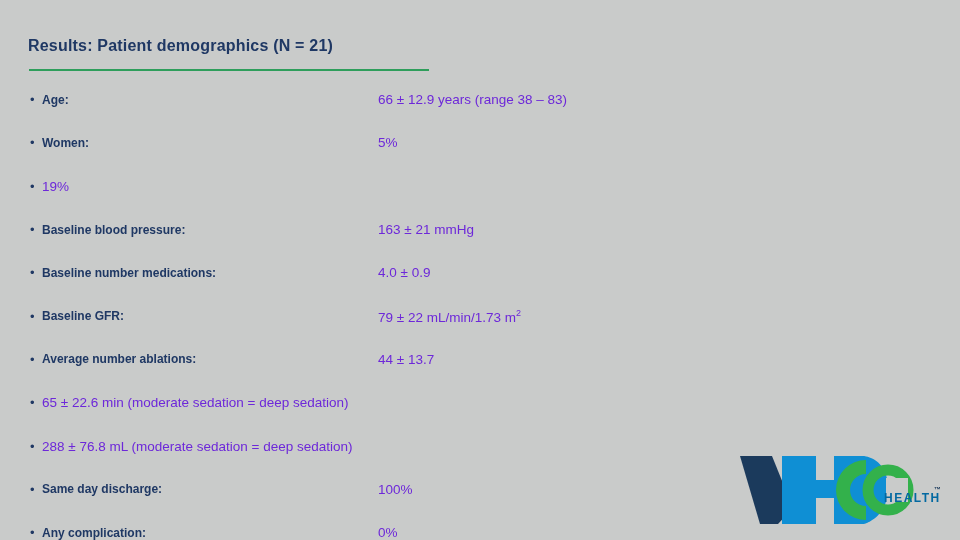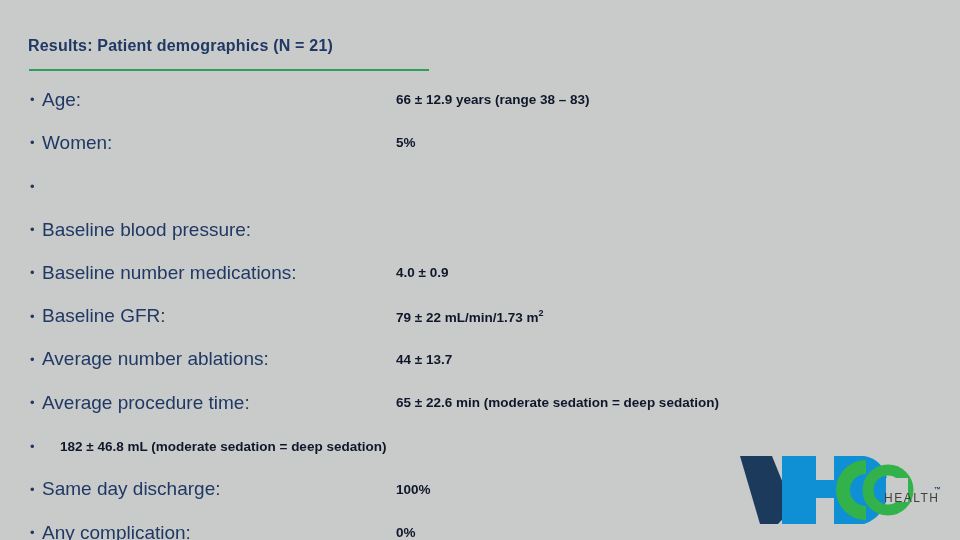--- a/index.html
+++ b/index.html
@@ -59,32 +59,31 @@
     color: #1f3864;
     font-size: 13px;
     line-height: 1;
     text-align: left;
     padding-left: 2px;
     box-sizing: border-box;
   }
   .bullet-label {
     flex: 0 0 336px;
     width: 336px;
-    font-size: 19px;
+    font-size: 12px;
     color: #1f3864;
-    font-weight: normal;
+    font-weight: bold;
     white-space: nowrap;
   }
   .bullet-value {
     flex: 1 1 auto;
     font-size: 13.5px;
-    color: #0f172a;
-    font-weight: bold;
+    color: #6d28d9;
+    font-weight: normal;
     white-space: nowrap;
-    margin-left: 18px;
   }
   .bullet-value sup {
     font-size: 9px;
     vertical-align: super;
   }
   
   .logo {
     position: absolute;
     left: 738px;
     top: 452px;
@@ -93,22 +92,22 @@
   }
   .logo svg {
     display: block;
   }
   .logo-health {
     position: absolute;
     left: 146px;
     top: 39px;
     font-size: 12px;
     letter-spacing: 1.5px;
-    color: #404040;
-    font-weight: normal;
+    color: #0369a1;
+    font-weight: bold;
   }
   .logo-tm {
     position: absolute;
     left: 196px;
     top: 34px;
     font-size: 7px;
     color: #1b3a5c;
     font-weight: bold;
   }
 </style>
@@ -129,25 +128,27 @@
     </div>
 
     <div class="bullet-row">
       <span class="bullet-dot">•</span>
       <span class="bullet-label">Women:</span>
       <span class="bullet-value">5%</span>
     </div>
 
     <div class="bullet-row">
       <span class="bullet-dot">•</span>
+      <span class="bullet-value">19%</span>
     </div>
 
     <div class="bullet-row">
       <span class="bullet-dot">•</span>
       <span class="bullet-label">Baseline blood pressure:</span>
+      <span class="bullet-value">163 ± 21 mmHg</span>
     </div>
 
     <div class="bullet-row">
       <span class="bullet-dot">•</span>
       <span class="bullet-label">Baseline number medications:</span>
       <span class="bullet-value">4.0 ± 0.9</span>
     </div>
 
     <div class="bullet-row">
       <span class="bullet-dot">•</span>
@@ -156,27 +157,26 @@
     </div>
 
     <div class="bullet-row">
       <span class="bullet-dot">•</span>
       <span class="bullet-label">Average number ablations:</span>
       <span class="bullet-value">44 ± 13.7</span>
     </div>
 
     <div class="bullet-row">
       <span class="bullet-dot">•</span>
-      <span class="bullet-label">Average procedure time:</span>
       <span class="bullet-value">65 ± 22.6 min (moderate sedation = deep sedation)</span>
     </div>
 
     <div class="bullet-row">
       <span class="bullet-dot">•</span>
-      <span class="bullet-value">182 ± 46.8 mL (moderate sedation = deep sedation)</span>
+      <span class="bullet-value">288 ± 76.8 mL (moderate sedation = deep sedation)</span>
     </div>
 
     <div class="bullet-row">
       <span class="bullet-dot">•</span>
       <span class="bullet-label">Same day discharge:</span>
       <span class="bullet-value">100%</span>
     </div>
 
     <div class="bullet-row">
       <span class="bullet-dot">•</span>

